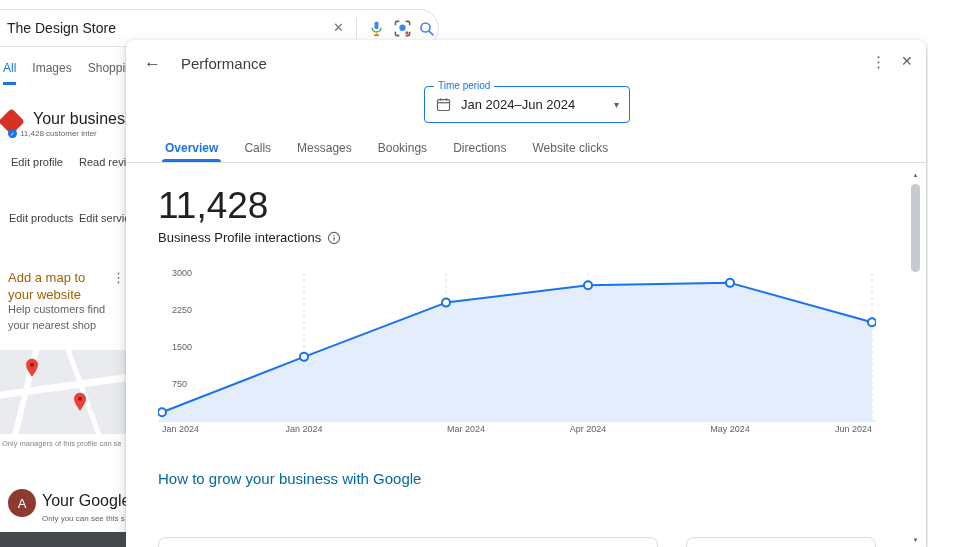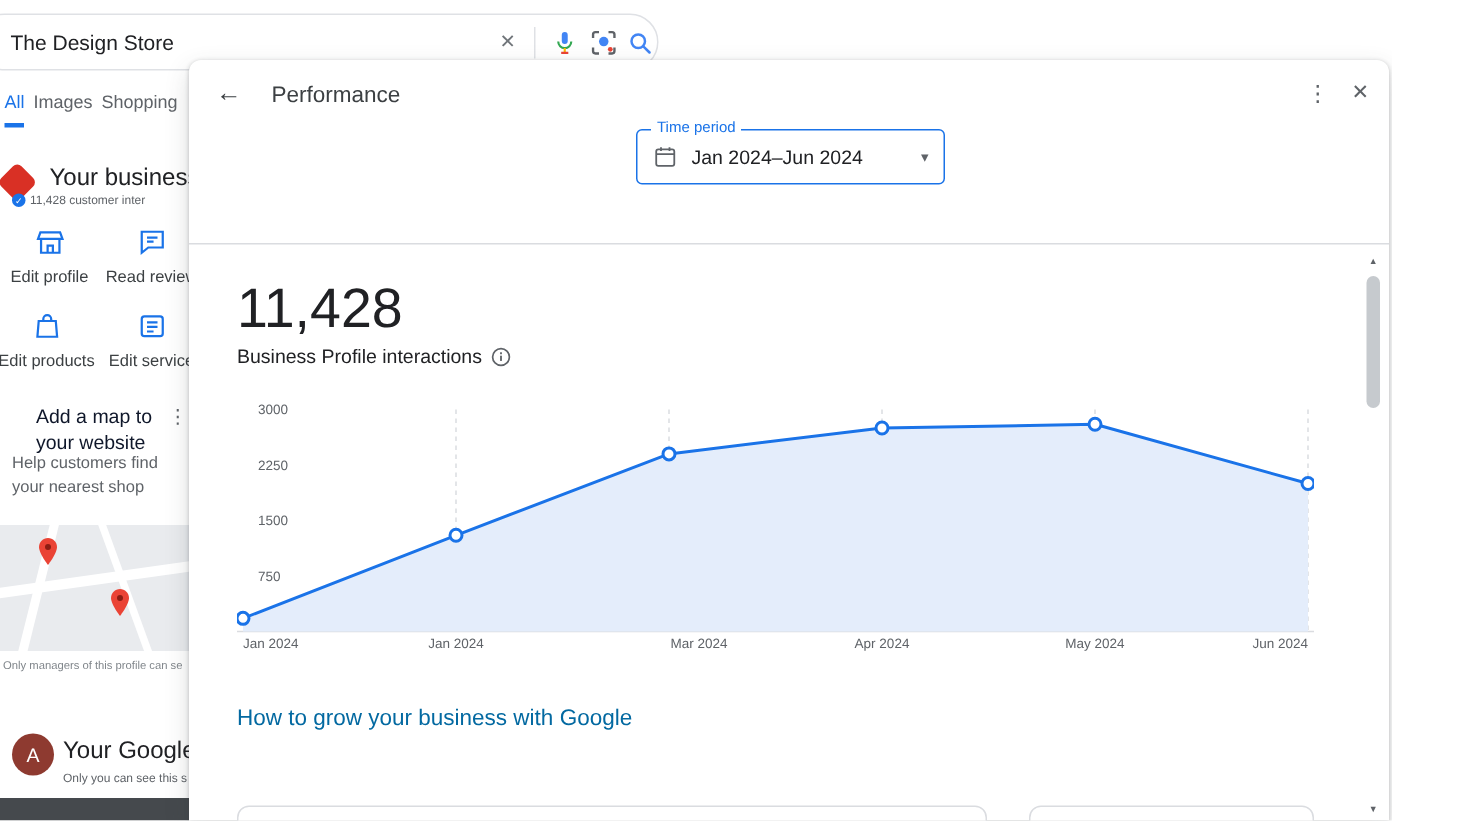--- a/index.html
+++ b/index.html
@@ -7,30 +7,30 @@
   #page{position:relative;width:928px;height:547px;overflow:hidden;background:#fff}
 
   
   .search-box{position:absolute;left:-16px;top:9px;width:455px;height:38px;border:1px solid #dfe1e5;border-radius:19px;background:#fff}
   .sq{position:absolute;left:22px;top:10px;font-size:14px;color:#202124;white-space:nowrap}
   .sb-x{position:absolute;left:348px;top:10px;font-size:13px;color:#70757a;cursor:pointer}
   .sb-div{position:absolute;left:371px;top:8px;width:1px;height:21px;background:#dfe1e5}
   .sb-mic{position:absolute;left:382px;top:9px}
   .sb-lens{position:absolute;left:408px;top:9px}
   .sb-search{position:absolute;left:433px;top:10px}
-  .search-tabs{position:absolute;left:3px;top:61px;display:flex;gap:6px;font-size:12px;color:#5f6368}
+  .search-tabs{position:absolute;left:3px;top:61px;display:flex;gap:16px;font-size:12px;color:#5f6368}
   .stab{padding-bottom:7px;cursor:pointer}
   .stab.active{color:#1a73e8;border-bottom:3px solid #1a73e8}
   .biz-logo{position:absolute;left:2px;top:112px;width:19px;height:19px;background:#d93025;border-radius:4px;transform:rotate(45deg)}
   .biz-title{position:absolute;left:33px;top:110px;font-size:16px;color:#202124;white-space:nowrap}
   .biz-sub{position:absolute;left:8px;top:129px;display:flex;align-items:center;gap:3px;font-size:8px;color:#5f6368;white-space:nowrap}
   .vbadge{display:inline-flex;width:9px;height:9px;border-radius:50%;background:#1a73e8;color:#fff;font-size:6px;align-items:center;justify-content:center;flex:0 0 auto}
-  .act{position:absolute;width:58px;display:flex;flex-direction:column;align-items:center;gap:7px;cursor:pointer}
+  .act{position:absolute;width:58px;display:flex;align-items:center;gap:7px;cursor:pointer}
   .act span{font-size:11px;color:#3c4043;white-space:nowrap}
-  .mc-title{position:absolute;left:24px;top:269px;width:104px;font-size:13px;line-height:17px;color:#0f172a}
+  .mc-title{position:absolute;left:8px;top:269px;width:104px;font-size:13px;line-height:17px;color:#a16207}
   .mc-kebab{position:absolute;left:112px;top:270px;font-size:13px;color:#5f6368;cursor:pointer}
   .mc-sub{position:absolute;left:8px;top:301px;width:118px;font-size:11px;line-height:16px;color:#5f6368}
   .map{position:absolute;left:0;top:350px;width:126px;height:84px;background:#e9ebee;overflow:hidden;cursor:pointer}
   .road{position:absolute;background:#fff}
   .r1{left:-10px;top:32px;width:160px;height:7px;transform:rotate(-8deg)}
   .r2{left:22px;top:-10px;width:6px;height:110px;transform:rotate(14deg)}
   .r3{left:82px;top:-10px;width:5px;height:110px;transform:rotate(-20deg)}
   .pin{position:absolute}
   .p1{left:24px;top:8px}
   .p2{left:72px;top:42px}
@@ -180,20 +180,28 @@
       <svg width="17" height="17" viewBox="0 0 24 24" fill="none" stroke="#5f6368" stroke-width="1.7">
         <rect x="3.5" y="5" width="17" height="15.5" rx="2"></rect>
         <line x1="3.5" y1="9.5" x2="20.5" y2="9.5"></line>
         <line x1="8" y1="3" x2="8" y2="6.5"></line>
         <line x1="16" y1="3" x2="16" y2="6.5"></line>
       </svg>
       <span class="tf-value">Jan 2024–Jun 2024</span>
       <span class="tf-caret">▾</span>
     </div>
 
+    <div class="dtabs" id="dialog-tabs">
+        <div class="dtab active">Overview</div>
+        <div class="dtab">Calls</div>
+        <div class="dtab">Messages</div>
+        <div class="dtab">Bookings</div>
+        <div class="dtab">Directions</div>
+        <div class="dtab">Website clicks</div>
+      </div>
     <div class="dlg-divider"></div>
 
     <div class="metric-value">11,428</div>
     <div class="metric-label">
       <span>Business Profile interactions</span>
       <svg width="14" height="14" viewBox="0 0 16 16">
         <circle cx="8" cy="8" r="6.4" fill="none" stroke="#5f6368" stroke-width="1.3"></circle>
         <rect x="7.3" y="7" width="1.4" height="4" fill="#5f6368"></rect>
         <rect x="7.3" y="4.4" width="1.4" height="1.5" fill="#5f6368"></rect>
       </svg>

